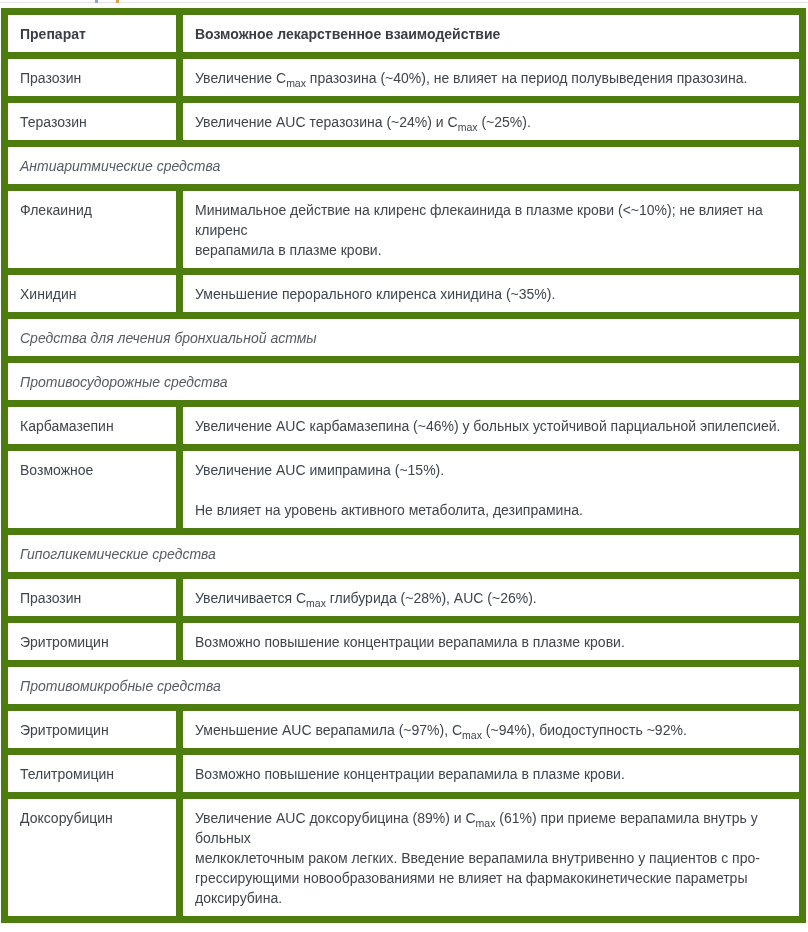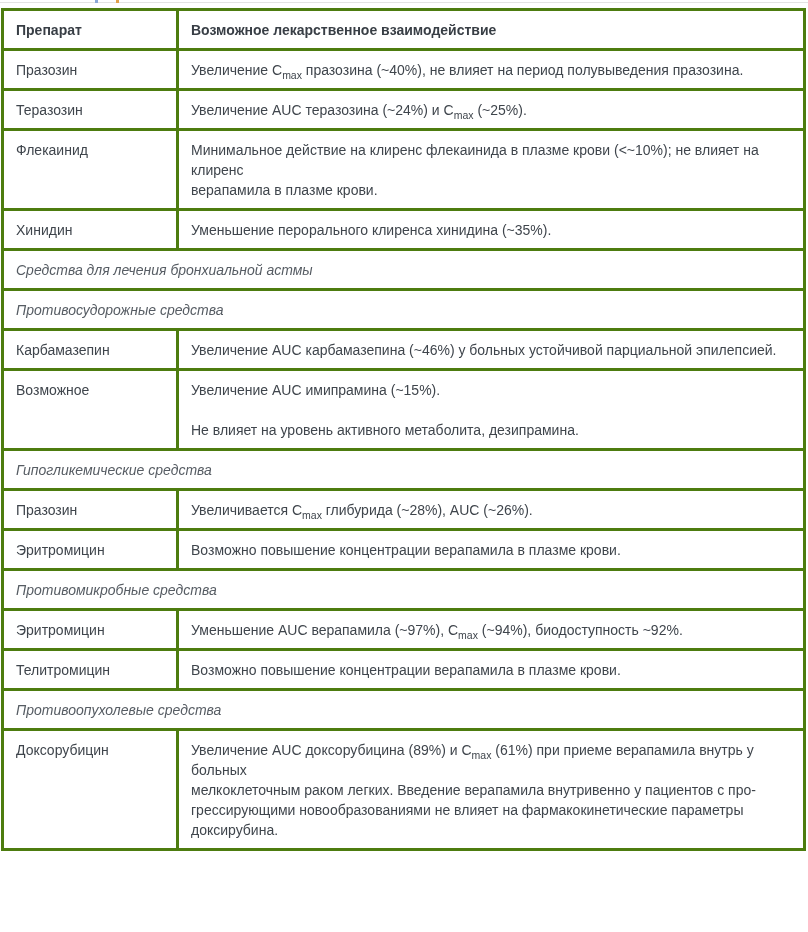--- a/index.html
+++ b/index.html
@@ -46,21 +46,21 @@
     left: 1px;
     width: 805px;
     border-collapse: collapse;
     table-layout: fixed;
     color: #3f454c;
     font-size: 14px;
   }
   col.col-drug { width: 175px; }
   .drug-table th,
   .drug-table td {
-    border: 3px solid #4d7c0f;
+    border: 7px solid #4d7c0f;
     vertical-align: top;
     text-align: left;
     padding: 8.5px 10px 8.5px 12px;
     line-height: 20px;
     overflow: hidden;
   }
   .drug-table th {
     font-weight: bold;
     color: #383e45;
   }
@@ -96,20 +96,23 @@
   <tbody>
     <tr>
       <td>Празозин</td>
       <td>Увеличение C<sub>max</sub> празозина (~40%), не влияет на период полувыведения празозина.</td>
     </tr>
     <tr>
       <td>Теразозин</td>
       <td>Увеличение AUC теразозина (~24%) и C<sub>max</sub> (~25%).</td>
     </tr>
     <tr>
+      <td class="sec" colspan="2">Антиаритмические средства</td>
+    </tr>
+    <tr>
       <td>Флекаинид</td>
       <td>Минимальное действие на клиренс флекаинида в плазме крови (&lt;~10%); не влияет на клиренс<br>верапамила в плазме крови.</td>
     </tr>
     <tr>
       <td>Хинидин</td>
       <td>Уменьшение перорального клиренса хинидина (~35%).</td>
     </tr>
     <tr>
       <td class="sec" colspan="2">Средства для лечения бронхиальной астмы</td>
     </tr>
@@ -140,21 +143,18 @@
     </tr>
     <tr>
       <td>Эритромицин</td>
       <td>Уменьшение AUC верапамила (~97%), C<sub>max</sub> (~94%), биодоступность ~92%.</td>
     </tr>
     <tr>
       <td>Телитромицин</td>
       <td>Возможно повышение концентрации верапамила в плазме крови.</td>
     </tr>
     <tr>
-      <td class="sec" colspan="2">Противоопухолевые средства</td>
-    </tr>
-    <tr>
       <td>Доксорубицин</td>
       <td>Увеличение AUC доксорубицина (89%) и C<sub>max</sub> (61%) при приеме верапамила внутрь у больных<br>мелкоклеточным раком легких. Введение верапамила внутривенно у пациентов с про-<br>грессирующими новообразованиями не влияет на фармакокинетические параметры доксирубина.</td>
     </tr>
 
   </tbody>
 </table>
 
 </body></html>

